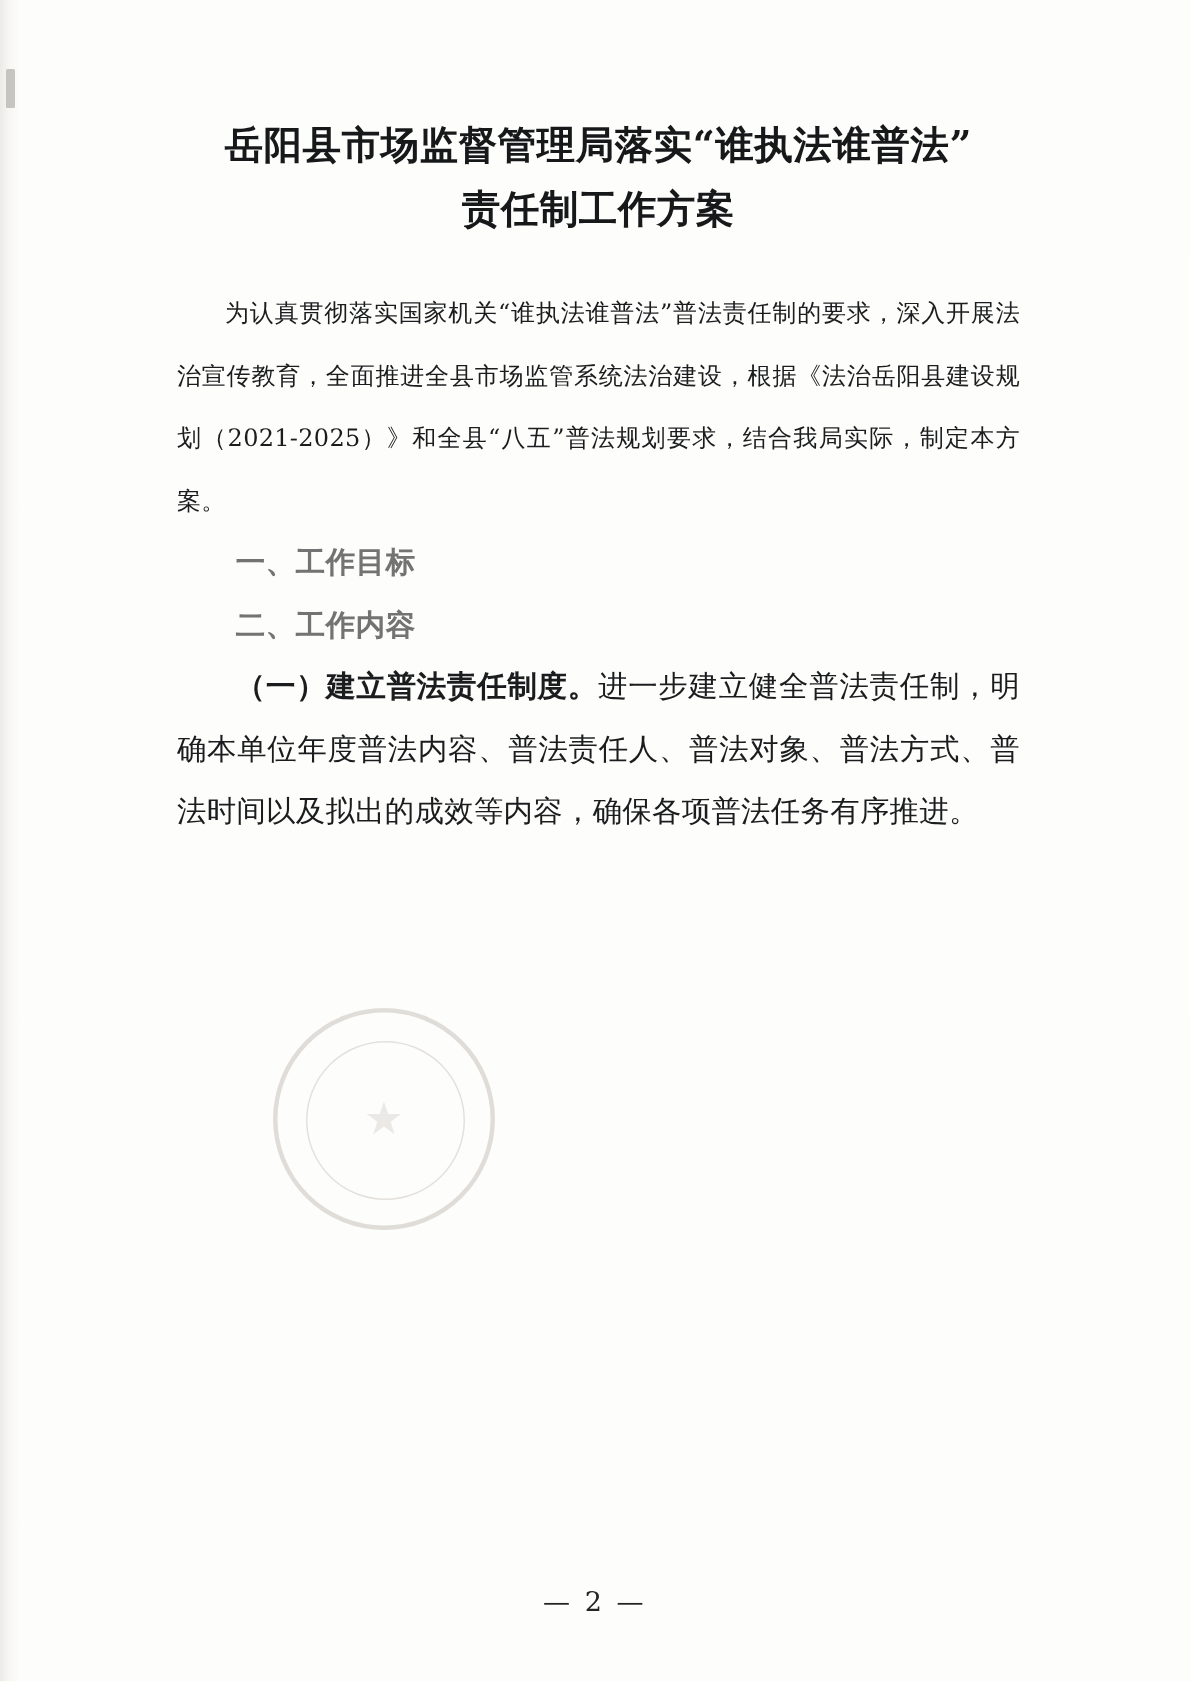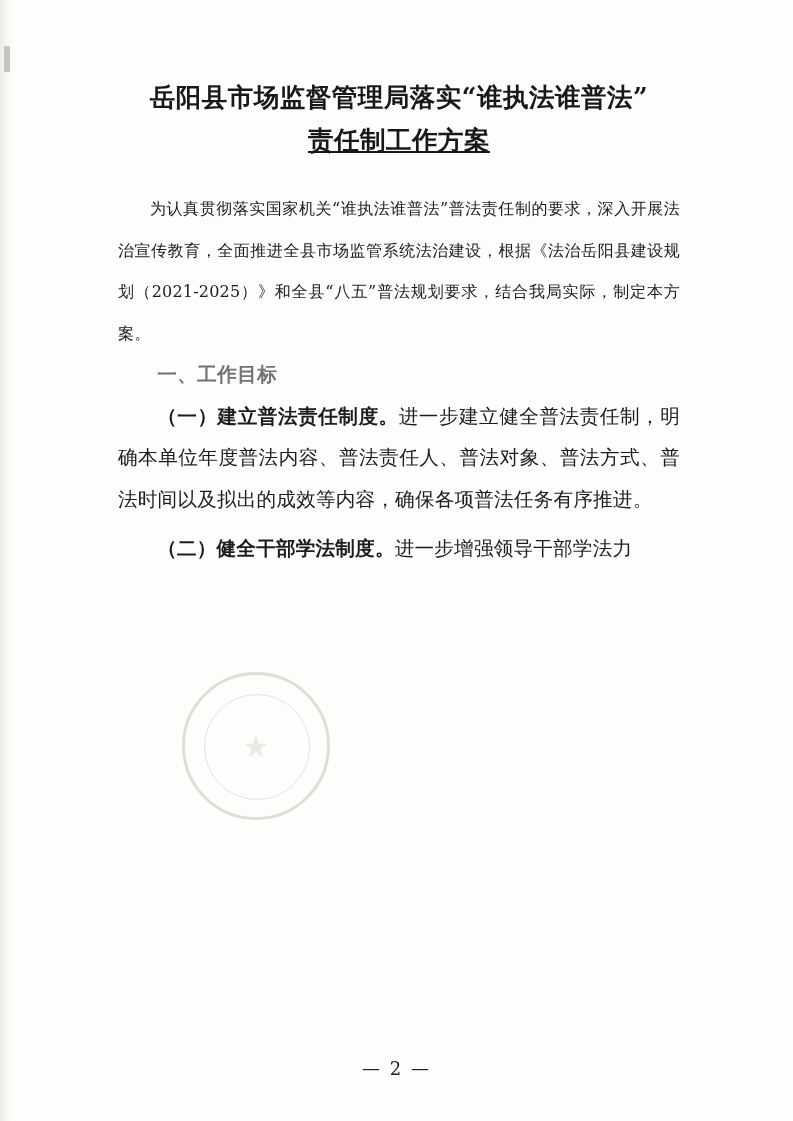--- a/index.html
+++ b/index.html
@@ -49,21 +49,20 @@
     font-weight: bold;
     font-size: 25.5px;
     line-height: 43px;
     letter-spacing: .5px;
     color: #17181a;
     margin: 0 0 26px 0;
     font-family: "DejaVu Serif", serif;
   }
   .doc-title .line2 {
     display: block;
-    text-decoration: underline;
   }
   p.body-p {
     margin: 0;
     font-size: 16px;
     line-height: 41.5px;
     color: #1b1c1e;
     text-align: justify;
     text-justify: inter-ideograph;
     text-indent: 2em;
     letter-spacing: .2px;
@@ -146,26 +145,26 @@
     <h1 class="doc-title">
       <span>岳阳县市场监督管理局落实“谁执法谁普法”</span>
       <span class="line2">责任制工作方案</span>
     </h1>
 
     <p class="body-p">为认真贯彻落实国家机关“谁执法谁普法”普法责任制的要求，深入开展法治宣传教育，全面推进全县市场监管系统法治建设，根据《法治岳阳县建设规划（2021-2025）》和全县“八五”普法规划要求，结合我局实际，制定本方案。</p>
 
     <p class="heading-p">一、工作目标</p>
 
 
+    <p class="heading-p">二、工作内容</p>
 
     <p class="sub-p"><span class="bold-lead">（一）建立普法责任制度。</span><span>进一步建立健全普法责任制，明确本单位年度普法内容、普法责任人、普法对象、普法方式、普法时间以及拟出的成效等内容，确保各项普法任务有序推进。</span></p>
 
     <div class="gap"></div>
 
-    <p class="sub-p"><span class="bold-lead">（二）健全干部学法制度。</span><span>进一步增强领导干部学法力</span></p>
 
   </div>
 
   <div class="seal">
     <span class="seal-star">★</span>
   </div>
 
   <div class="footer">— 2 —</div>
 </div>
 

